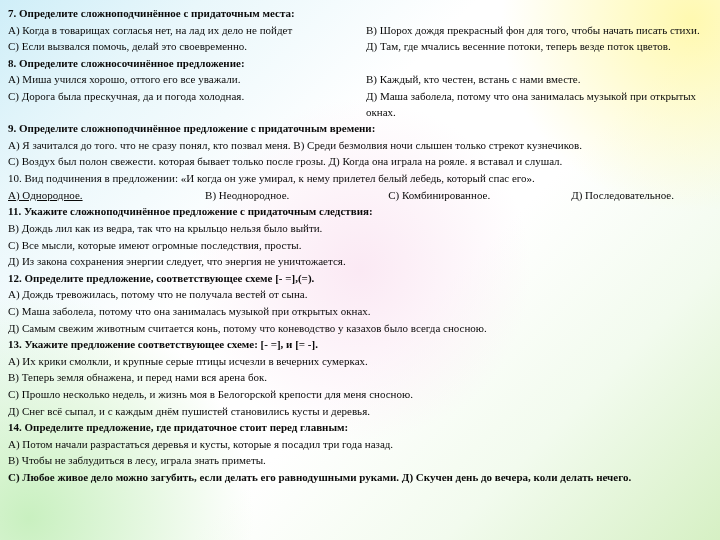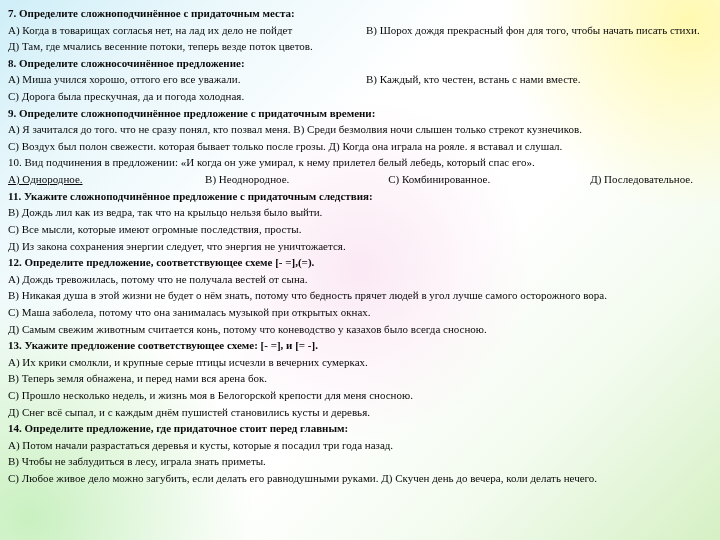--- a/index.html
+++ b/index.html
@@ -49,45 +49,47 @@
     text-justify:inter-word;
     margin:0 0 1px 0;
   }
   .opts{
     display:flex;
     margin:0 0 1px 0;
   }
   .opts .o1{flex:0 0 28%;text-decoration:underline;}
   .opts .o2{flex:0 0 26%;}
   .opts .o3{flex:0 0 26%;}
-  .opts .o4{flex:0 0 20%;text-align:center;}
-  .tight{margin-bottom:0;}
+  .opts .o4{flex:0 0 20%;}
+  .tight{margin-bottom:0;font-weight:bold;}
 </style>
 </head>
 <body>
 
 <div class="slide">
   <div class="content">
 
     <p class="q">7. Определите сложноподчинённое с придаточным места:</p>
     <div class="cols">
       <div>А) Когда в товарищах согласья нет, на лад их дело не пойдет</div>
       <div>В) Шорох дождя прекрасный фон для того, чтобы начать писать стихи.</div>
     </div>
     <div class="cols">
+      <div>С) Если вызвался помочь, делай это своевременно.</div>
       <div>Д) Там, где мчались весенние потоки, теперь везде поток цветов.</div>
     </div>
 
     <p class="q">8. Определите сложносочинённое предложение:</p>
     <div class="cols">
       <div>А) Миша учился хорошо, оттого его все уважали.</div>
       <div>В) Каждый, кто честен, встань с нами вместе.</div>
     </div>
     <div class="cols">
       <div>С) Дорога была прескучная, да и погода холодная.</div>
+      <div>Д) Маша заболела, потому что она занималась музыкой при открытых окнах.</div>
     </div>
 
     <p class="q">9. Определите сложноподчинённое предложение с придаточным времени:</p>
     <p class="line">А) Я зачитался до того. что не сразу понял, кто позвал меня. В) Среди безмолвия ночи слышен только стрекот кузнечиков.</p>
     <p class="line">С) Воздух был полон свежести. которая бывает только после грозы. Д) Когда она играла на рояле. я вставал и слушал.</p>
 
     <p class="q10">10. Вид подчинения в предложении: «И когда он уже умирал, к нему прилетел белый лебедь, который спас его».</p>
     <div class="opts">
       <div class="o1">А) Однородное.</div>
       <div class="o2">В) Неоднородное.</div>
@@ -95,21 +97,20 @@
       <div class="o4">Д) Последовательное.</div>
     </div>
 
     <p class="q">11. Укажите сложноподчинённое предложение с придаточным следствия:</p>
     <p class="line">В) Дождь лил как из ведра, так что на крыльцо нельзя было выйти.</p>
     <p class="line">С) Все мысли, которые имеют огромные последствия, просты.</p>
     <p class="line">Д) Из закона сохранения энергии следует, что энергия не уничтожается.</p>
 
     <p class="q">12. Определите предложение, соответствующее схеме [- =],(=).</p>
     <p class="line">А) Дождь тревожилась, потому что не получала вестей от сына.</p>
-    <p class="line">В) Никакая душа в этой жизни не будет о нём знать, потому что бедность прячет людей в угол лучше самого осторожного вора.</p>
     <p class="line">С) Маша заболела, потому что она занималась музыкой при открытых окнах.</p>
     <p class="line">Д) Самым свежим животным считается конь, потому что коневодство у казахов было всегда сносною.</p>
 
     <p class="q">13. Укажите предложение соответствующее схеме: [- =], и [= -].</p>
     <p class="line">А) Их крики смолкли, и крупные серые птицы исчезли в вечерних сумерках.</p>
     <p class="line">В) Теперь земля обнажена, и перед нами вся арена бок.</p>
     <p class="line">С) Прошло несколько недель, и жизнь моя в Белогорской крепости для меня сносною.</p>
     <p class="line">Д) Снег всё сыпал, и с каждым днём пушистей становились кусты и деревья.</p>
 
     <p class="q">14. Определите предложение, где придаточное стоит перед главным:</p>

